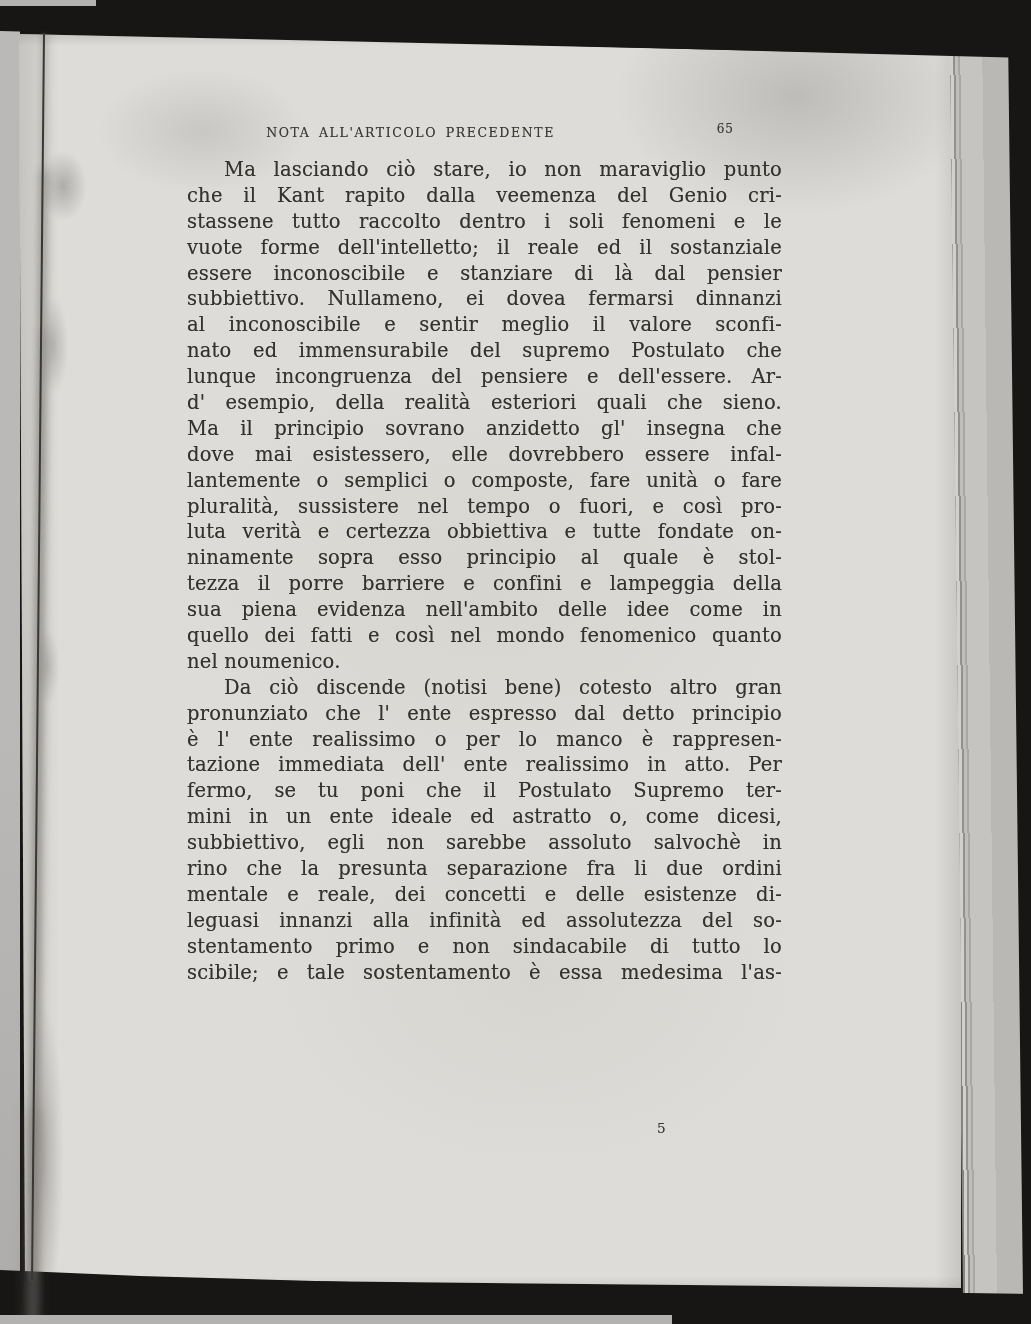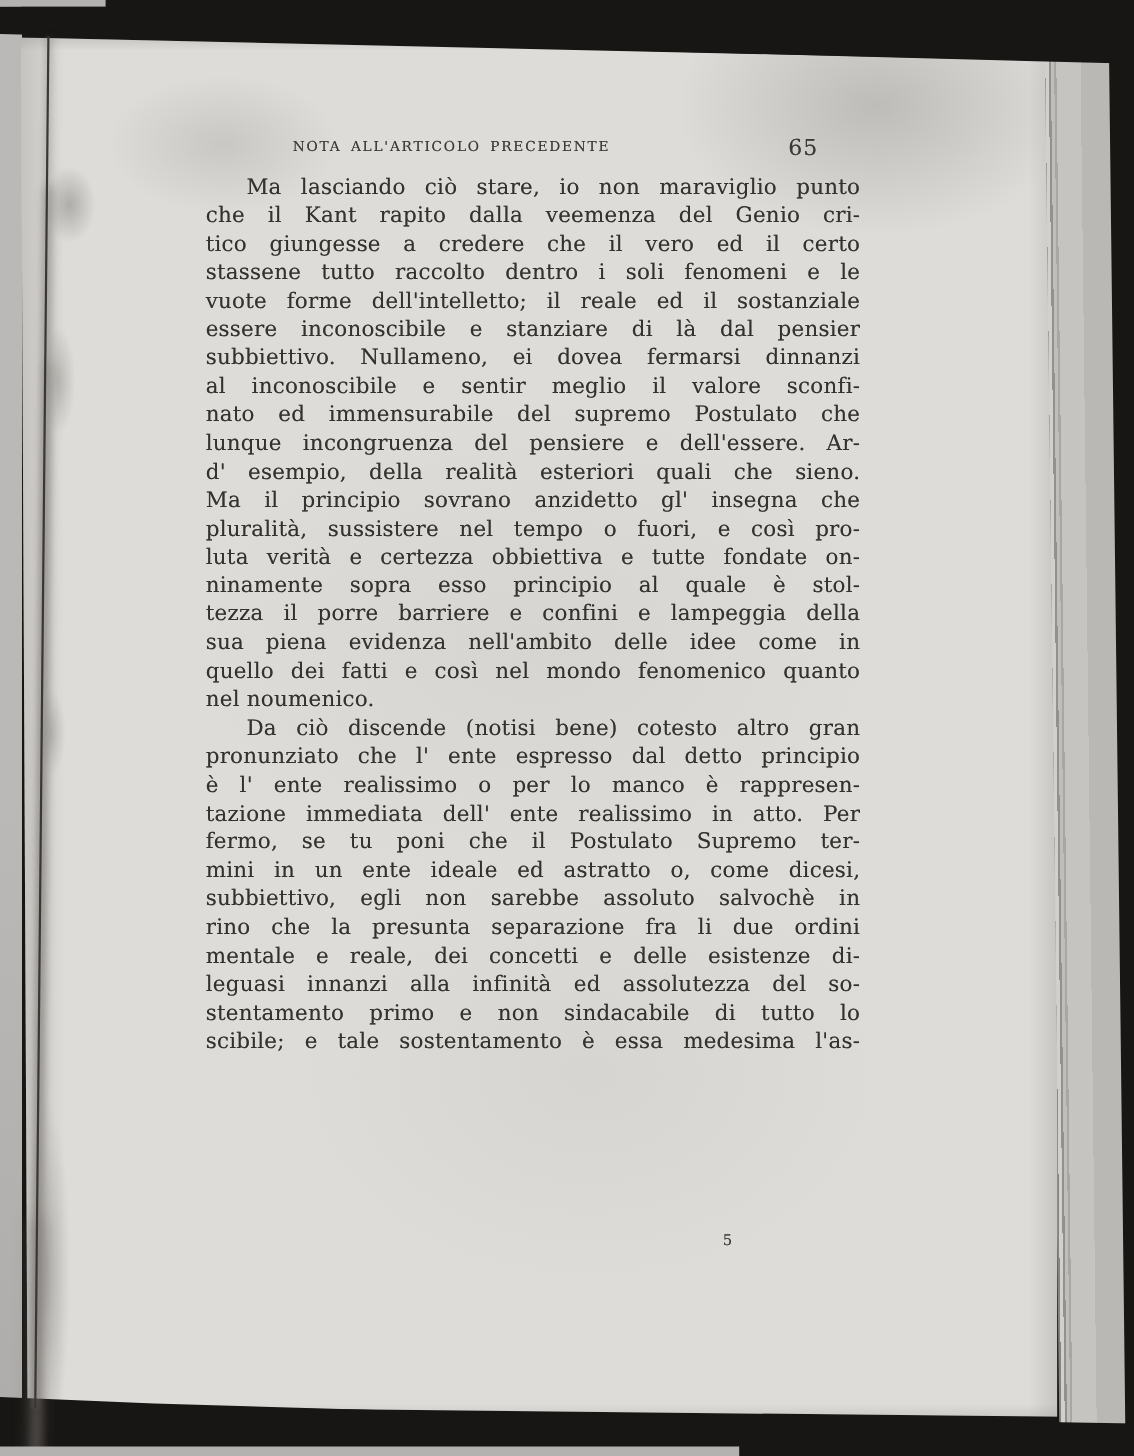--- a/index.html
+++ b/index.html
@@ -87,21 +87,21 @@
     background:var(--scanner-bed);z-index:6;
   }
   
   .running-head{
     position:absolute;left:138px;top:99px;width:595px;height:22px;
     text-align:center;color:#3c3a36;
     font-size:12.5px;letter-spacing:1.6px;word-spacing:3px;
   }
   .rh-title{display:inline-block;transform:translateX(-42px);
     text-shadow:0 0 0.5px rgba(60,58,54,0.55);}
-  .rh-num{position:absolute;right:6px;top:-3px;font-size:20px;letter-spacing:1px;
+  .rh-num{position:absolute;right:16px;top:-3px;font-size:12px;letter-spacing:1px;
     text-shadow:0 0 0.5px rgba(60,58,54,0.55);}
   
   .textblock{
     position:absolute;left:138px;top:131px;width:595px;
     font-size:19.5px;line-height:25.9px;
     color:var(--ink);
     letter-spacing:0.2px;
     text-shadow:0 0 0.6px rgba(58,56,52,0.55);
     margin-left:32px;
   }
@@ -123,30 +123,31 @@
 
   <div class="page">
     <div class="running-head">
       <span class="rh-title">NOTA ALL'ARTICOLO PRECEDENTE</span>
       <span class="rh-num">65</span>
     </div>
 
     <div class="textblock" id="textblock">
         <div class="line indent">Ma lasciando ciò stare, io non maraviglio punto</div>
         <div class="line">che il Kant rapito dalla veemenza del Genio cri-</div>
-        <div class="line">tico giungesse a credere che il vero ed il certo</div>
         <div class="line">stassene tutto raccolto dentro i soli fenomeni e le</div>
         <div class="line">vuote forme dell'intelletto; il reale ed il sostanziale</div>
         <div class="line">essere inconoscibile e stanziare di là dal pensier</div>
         <div class="line">subbiettivo. Nullameno, ei dovea fermarsi dinnanzi</div>
         <div class="line">al inconoscibile e sentir meglio il valore sconfi-</div>
         <div class="line">nato ed immensurabile del supremo Postulato che</div>
         <div class="line">lunque incongruenza del pensiere e dell'essere. Ar-</div>
         <div class="line">d' esempio, della realità esteriori quali che sieno.</div>
         <div class="line">Ma il principio sovrano anzidetto gl' insegna che</div>
+        <div class="line">dove mai esistessero, elle dovrebbero essere infal-</div>
+        <div class="line">lantemente o semplici o composte, fare unità o fare</div>
         <div class="line">pluralità, sussistere nel tempo o fuori, e così pro-</div>
         <div class="line">luta verità e certezza obbiettiva e tutte fondate on-</div>
         <div class="line">ninamente sopra esso principio al quale è stol-</div>
         <div class="line">tezza il porre barriere e confini e lampeggia della</div>
         <div class="line">sua piena evidenza nell'ambito delle idee come in</div>
         <div class="line">quello dei fatti e così nel mondo fenomenico quanto</div>
         <div class="line no-just">nel noumenico.</div>
         <div class="line indent">Da ciò discende (notisi bene) cotesto altro gran</div>
         <div class="line">pronunziato che l' ente espresso dal detto principio</div>
         <div class="line">è l' ente realissimo o per lo manco è rappresen-</div>

